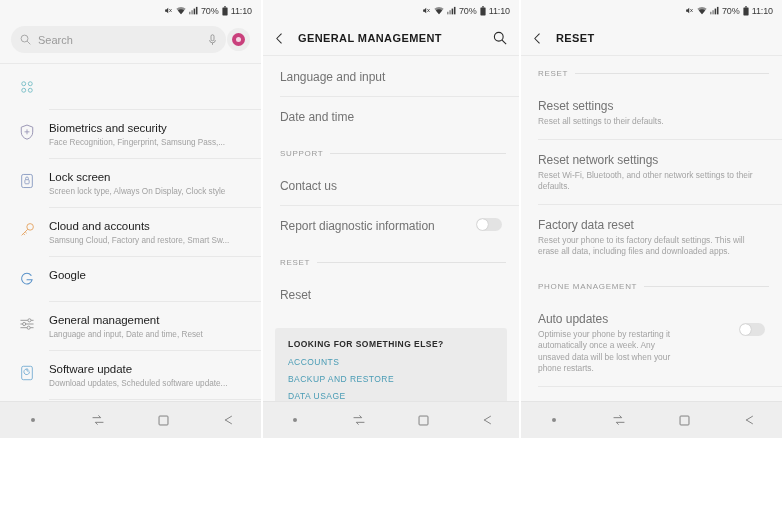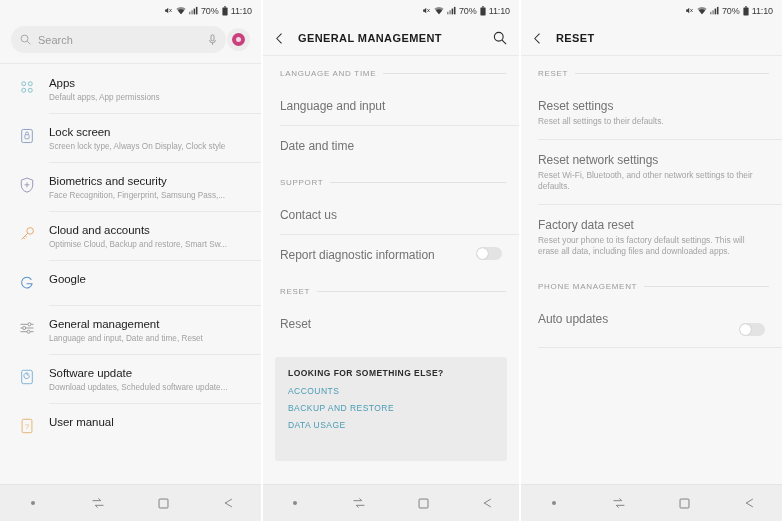--- a/index.html
+++ b/index.html
@@ -8,21 +8,21 @@
     background: #ffffff;
     font-family: "Liberation Sans", sans-serif;
     overflow: hidden;
   }
   .screens {
     display: flex;
     width: 782px; height: 521px;
     background: #ffffff;
   }
   .phone {
-    width: 261px; height: 521px;
+    width: 261px; height: 438px;
     background: #f7f7f7;
     position: relative;
     display: flex;
     flex-direction: column;
     overflow: hidden;
   }
   .phone.mid { width: 260px; border-left: 2px solid #ffffff; border-right: 2px solid #ffffff; }
 
   
   .statusbar {
@@ -316,63 +316,59 @@
 
       <div class="setting-row">
         <span class="row-ico">
           <svg width="18" height="18" viewBox="0 0 22 22">
               <circle cx="7" cy="7" r="2.4" stroke="#7cc0c8" stroke-width="1.2" fill="none"></circle>
               <circle cx="15" cy="7" r="2.4" stroke="#7cc0c8" stroke-width="1.2" fill="none"></circle>
               <circle cx="7" cy="15" r="2.4" stroke="#7cc0c8" stroke-width="1.2" fill="none"></circle>
               <circle cx="15" cy="15" r="2.4" stroke="#7cc0c8" stroke-width="1.2" fill="none"></circle>
             </svg>
         </span>
+      </div>
+
+      <div class="setting-row">
+        <span class="row-ico">
+          <svg width="18" height="18" viewBox="0 0 22 22">
+              <path d="M11 2.5l7 2.6v6.1c0 4.4-3 7.4-7 8.6-4-1.2-7-4.2-7-8.6V5.1z" stroke="#9a96b5" stroke-width="1.2" fill="none"></path>
+              <path d="M11 7.8v6M8 10.8h6" stroke="#9a96b5" stroke-width="1.1" fill="none"></path>
+            </svg>
+        </span>
         <span class="row-txt">
-          <span class="row-title">Apps</span>
-          <span class="row-sub" style="display:block">Default apps, App permissions</span>
+          <span class="row-title">Biometrics and security</span>
+          <span class="row-sub" style="display:block">Face Recognition, Fingerprint, Samsung Pass,...</span>
         </span>
       </div>
 
       <div class="setting-row">
         <span class="row-ico">
           <svg width="18" height="18" viewBox="0 0 22 22">
               <rect x="4.5" y="3" width="13" height="16" rx="2" stroke="#8e9fc4" stroke-width="1.2" fill="none"></rect>
               <rect x="8.4" y="9.4" width="5.2" height="5" rx="1" stroke="#8e9fc4" stroke-width="1.1" fill="none"></rect>
               <path d="M9.3 9.4V7.8a1.7 1.7 0 0 1 3.4 0v1.6" stroke="#8e9fc4" stroke-width="1.1" fill="none"></path>
             </svg>
         </span>
         <span class="row-txt">
           <span class="row-title">Lock screen</span>
           <span class="row-sub" style="display:block">Screen lock type, Always On Display, Clock style</span>
         </span>
       </div>
 
       <div class="setting-row">
         <span class="row-ico">
           <svg width="18" height="18" viewBox="0 0 22 22">
-              <path d="M11 2.5l7 2.6v6.1c0 4.4-3 7.4-7 8.6-4-1.2-7-4.2-7-8.6V5.1z" stroke="#9a96b5" stroke-width="1.2" fill="none"></path>
-              <path d="M11 7.8v6M8 10.8h6" stroke="#9a96b5" stroke-width="1.1" fill="none"></path>
-            </svg>
-        </span>
-        <span class="row-txt">
-          <span class="row-title">Biometrics and security</span>
-          <span class="row-sub" style="display:block">Face Recognition, Fingerprint, Samsung Pass,...</span>
-        </span>
-      </div>
-
-      <div class="setting-row">
-        <span class="row-ico">
-          <svg width="18" height="18" viewBox="0 0 22 22">
               <circle cx="14.8" cy="7.2" r="4" stroke="#e6a86a" stroke-width="1.2" fill="none"></circle>
               <path d="M11.9 10.1L4.4 17.6M6.6 15.4l1.8 1.8M8.8 13.2l1.8 1.8" stroke="#e6a86a" stroke-width="1.2" fill="none"></path>
             </svg>
         </span>
         <span class="row-txt">
           <span class="row-title">Cloud and accounts</span>
-          <span class="row-sub" style="display:block">Optimise Cloud, Backup and restore, Smart Sw...</span>
+          <span class="row-sub" style="display:block">Samsung Cloud, Factory and restore, Smart Sw...</span>
         </span>
       </div>
 
       <div class="setting-row">
         <span class="row-ico">
           <svg width="18" height="18" viewBox="0 0 22 22">
               <path d="M16 6.5A6.5 6.5 0 1 0 17.2 12H11" stroke="#5b93c9" stroke-width="1.3" fill="none" stroke-linecap="round"></path>
             </svg>
         </span>
         <span class="row-txt">
@@ -491,24 +487,20 @@
         <svg width="14" height="14" viewBox="0 0 16 16">
             <circle cx="6.6" cy="6.6" r="5" stroke="#2b2b2b" stroke-width="1.25" fill="none"></circle>
             <path d="M10.4 10.4L15 15" stroke="#2b2b2b" stroke-width="1.25" fill="none"></path>
           </svg>
       </span>
     </div>
     <div class="appbar-sep"></div>
 
     <div class="content">
 
-      <div class="section-head">
-        <span class="lbl">LANGUAGE AND TIME</span>
-        <span class="rule"></span>
-      </div>
       <div class="item">
         <span class="itxt"><span class="item-title">Language and input</span></span>
       </div>
       <div class="item">
         <span class="itxt"><span class="item-title">Date and time</span></span>
       </div>
 
       <div class="section-head">
         <span class="lbl">SUPPORT</span>
         <span class="rule"></span>
@@ -635,20 +627,21 @@
       </div>
 
       <div class="section-head">
         <span class="lbl">PHONE MANAGEMENT</span>
         <span class="rule"></span>
       </div>
 
       <div class="item">
         <span class="itxt" style="padding-right:12px">
           <span class="item-title">Auto updates</span>
+          <span class="item-sub" style="display:block;max-width:150px">Optimise your phone by restarting it automatically once a week. Any unsaved data will be lost when your phone restarts.</span>
         </span>
         <span class="toggle" style="margin-top:14px">
             <span class="knob"></span>
           </span>
       </div>
 
       <div style="height:1px;background:#e8e8e8;margin:0 0 0 17px"></div>
 
     </div>
 

